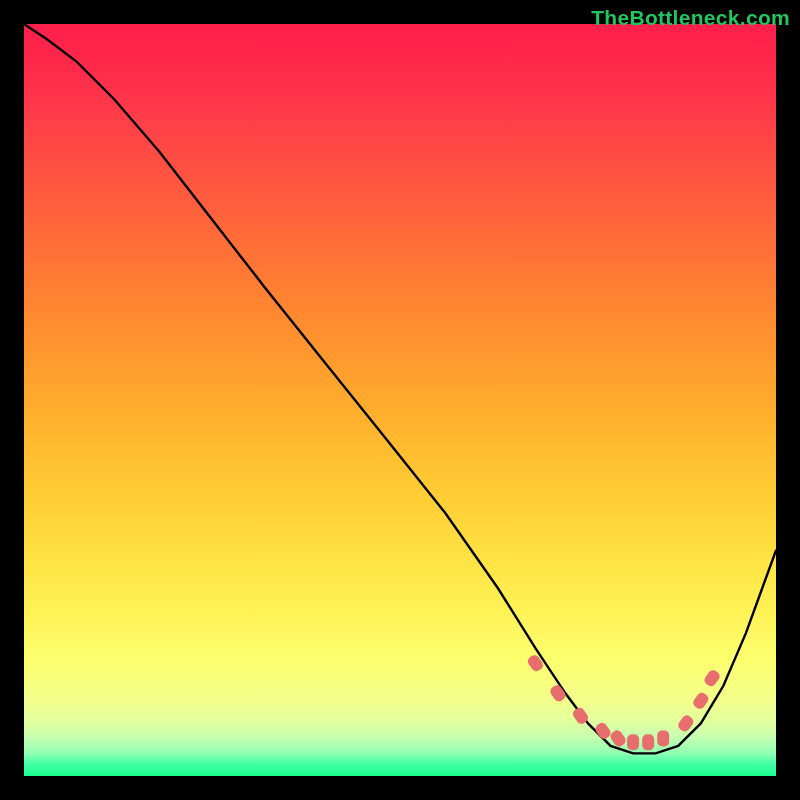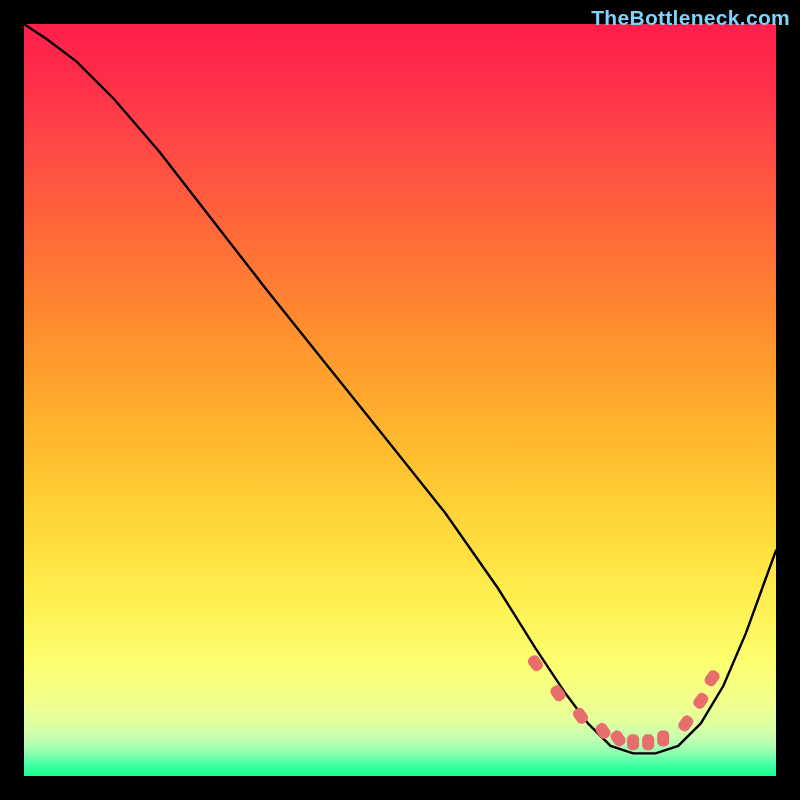--- a/index.html
+++ b/index.html
@@ -43,21 +43,21 @@
     width: 752px; height: 752px;
     display: block;
   }
   .watermark {
     position: absolute;
     top: 6px;
     right: 10px;
     font-family: Arial, Helvetica, sans-serif;
     font-size: 21px;
     font-weight: 600;
-    color: #7dd3fc;
+    color: #22c55e;
     letter-spacing: 0.3px;
     pointer-events: none;
   }
 </style>
 </head>
 <body>
 
 <div class="container">
   <div class="plot-area">
     <svg class="curve" viewBox="0 0 752 752">

